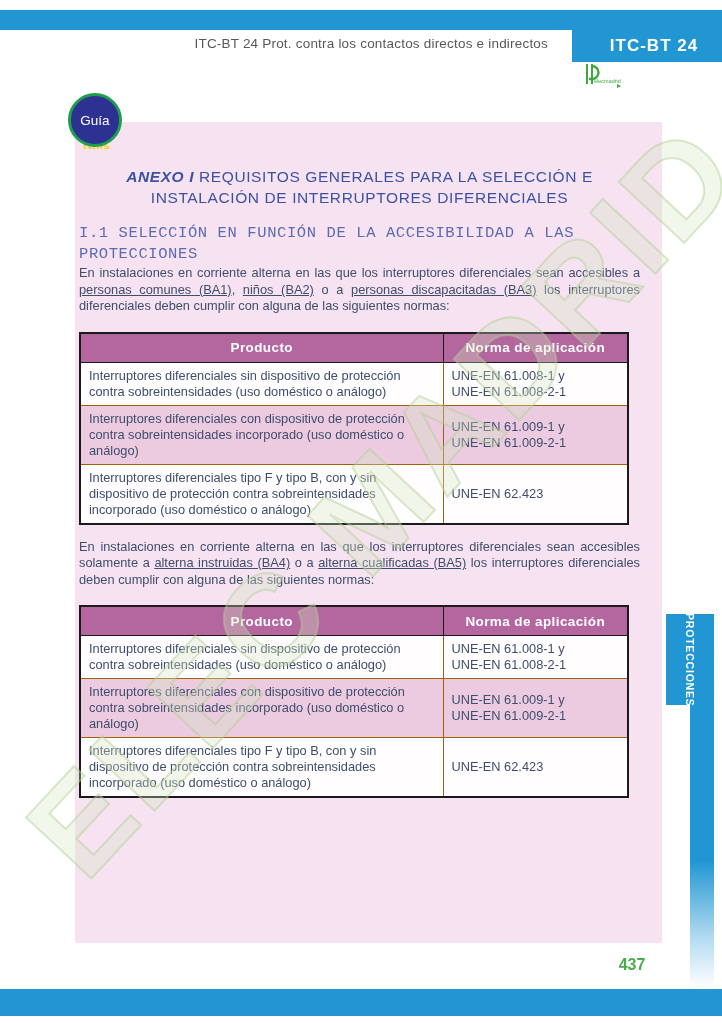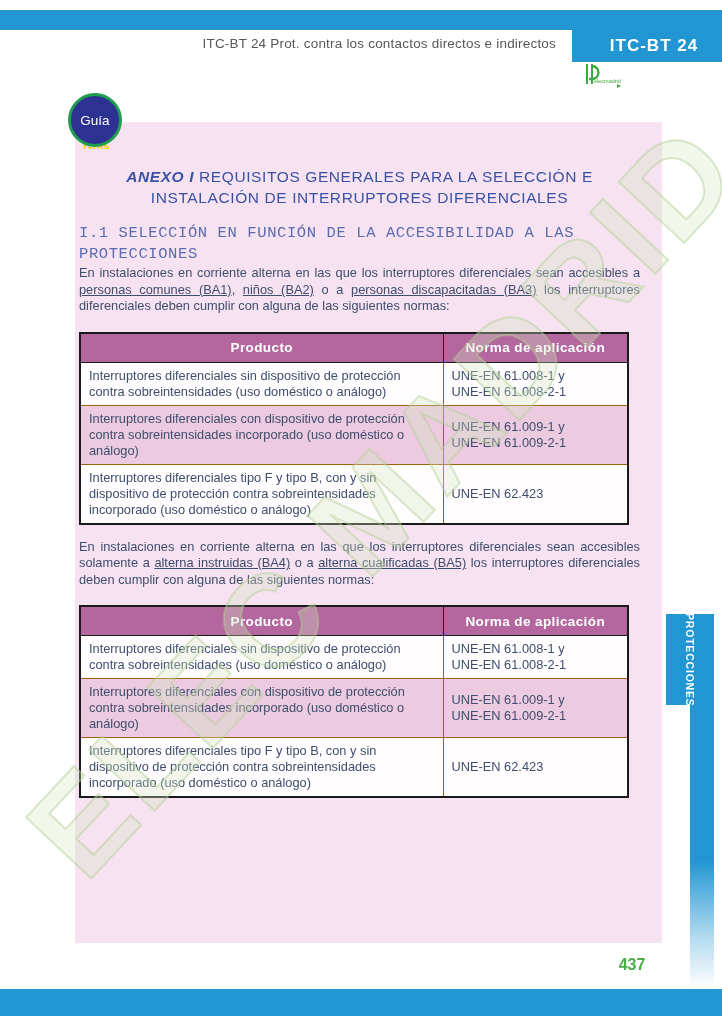--- a/index.html
+++ b/index.html
@@ -4,21 +4,21 @@
 <style>
   html,body{margin:0;padding:0;background:#ffffff;}
   body{
     position:relative;width:722px;height:1024px;overflow:hidden;
     font-family:"Liberation Sans",sans-serif;
   }
   
   .top-bar{position:absolute;left:0;top:10px;width:722px;height:20px;background:#2196d3;}
   .running-header{
     position:absolute;top:36px;left:0;width:548px;text-align:right;
-    font-size:13.5px;color:#57585a;letter-spacing:.2px;margin-left:8px;
+    font-size:13.5px;color:#57585a;letter-spacing:.2px;
   }
   .chapter-badge{
     position:absolute;left:558px;top:30px;width:164px;height:32px;background:#2196d3;
     color:#ffffff;font-weight:bold;font-size:17px;letter-spacing:1px;
     display:flex;align-items:center;justify-content:center;margin-left:14px;
   }
   .logo{position:absolute;left:577px;top:62px;width:52px;height:28px;}
   
   .guia-badge{
     position:absolute;left:68px;top:93px;width:54px;height:54px;border-radius:50%;

